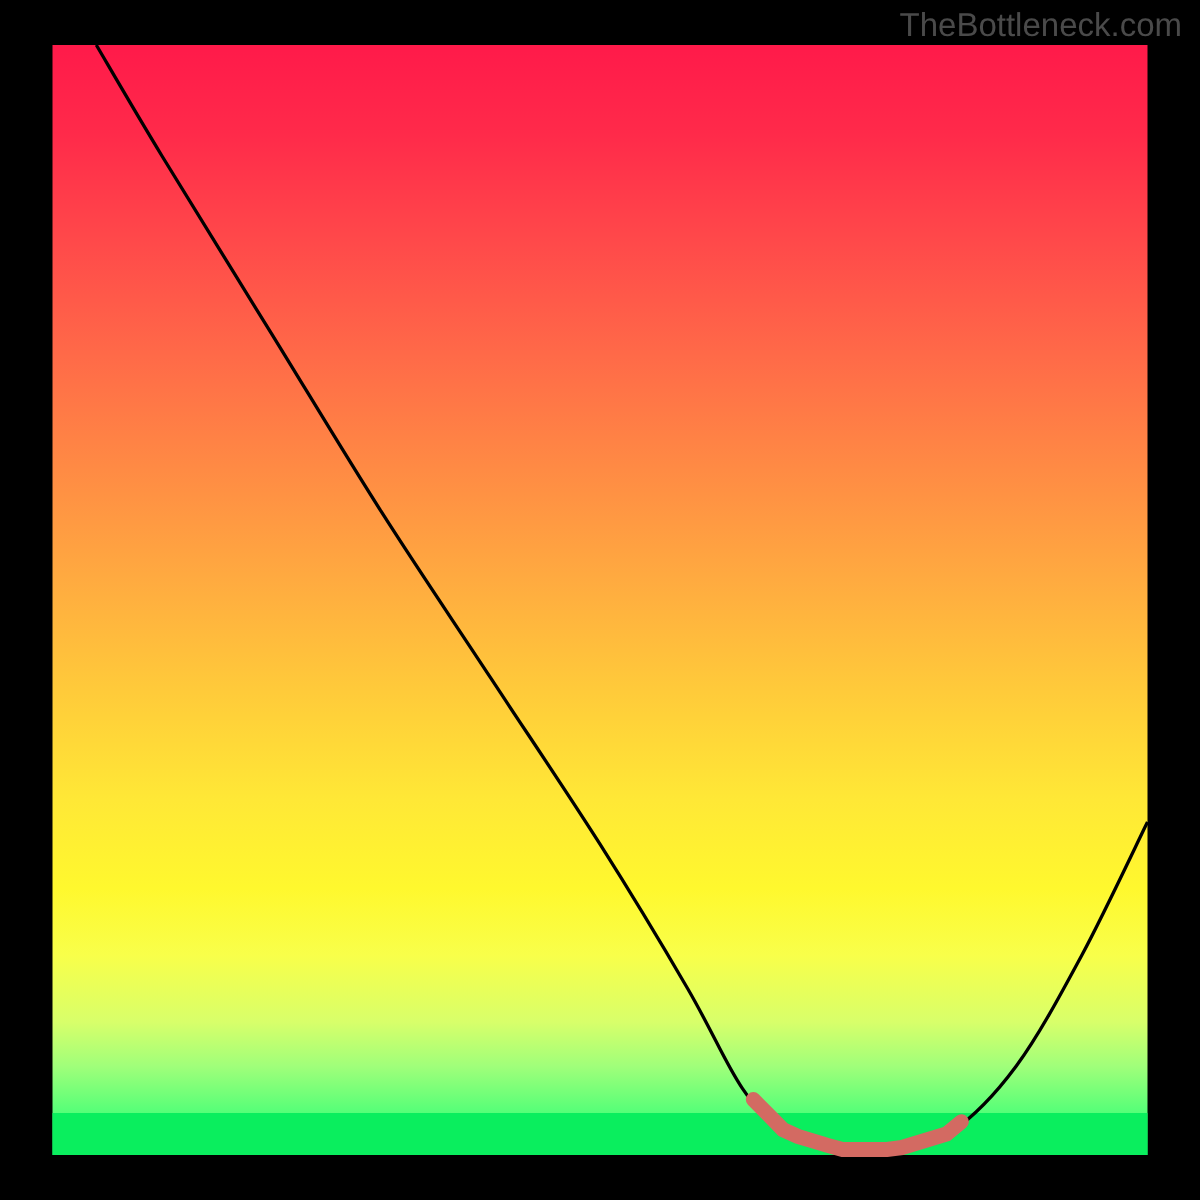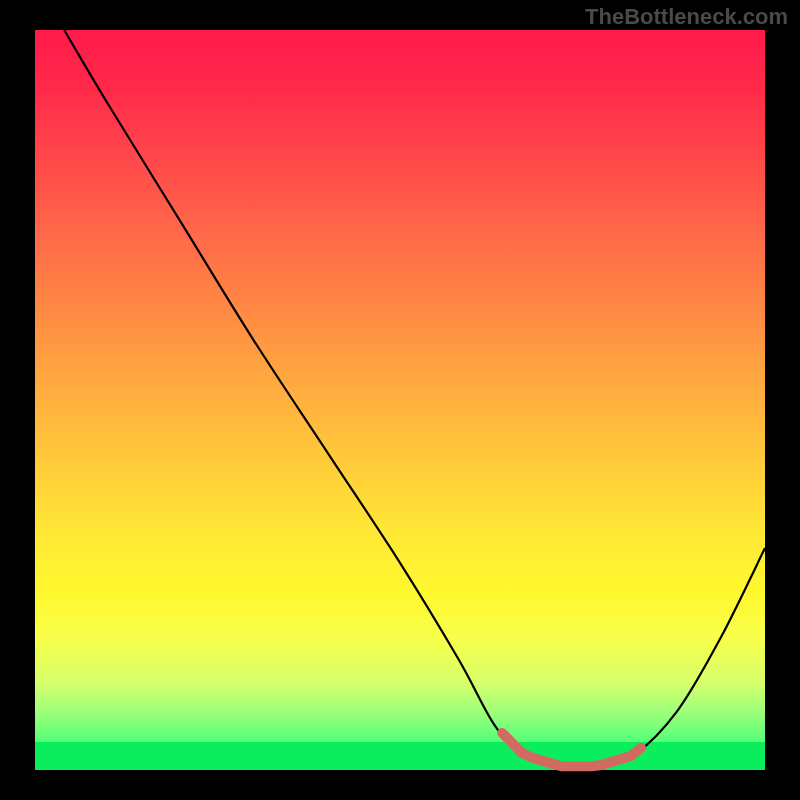--- a/index.html
+++ b/index.html
@@ -4,21 +4,21 @@
 <style>
   * { margin: 0; padding: 0; box-sizing: border-box; }
   html, body { width: 800px; height: 800px; overflow: hidden; background: #000; font-family: Arial, sans-serif; }
   .container { position: relative; width: 800px; height: 800px; }
   .watermark {
     position: absolute;
     top: 4px;
     right: 12px;
     color: #4a4a4a;
     font-size: 22px;
-    font-weight: bold;
+    font-weight: normal;
     z-index: 10;
   }
   .plot-area {
     position: absolute;
     left: 35px;
     top: 30px;
     width: 730px;
     height: 740px;
   }
   .gradient-bg {

